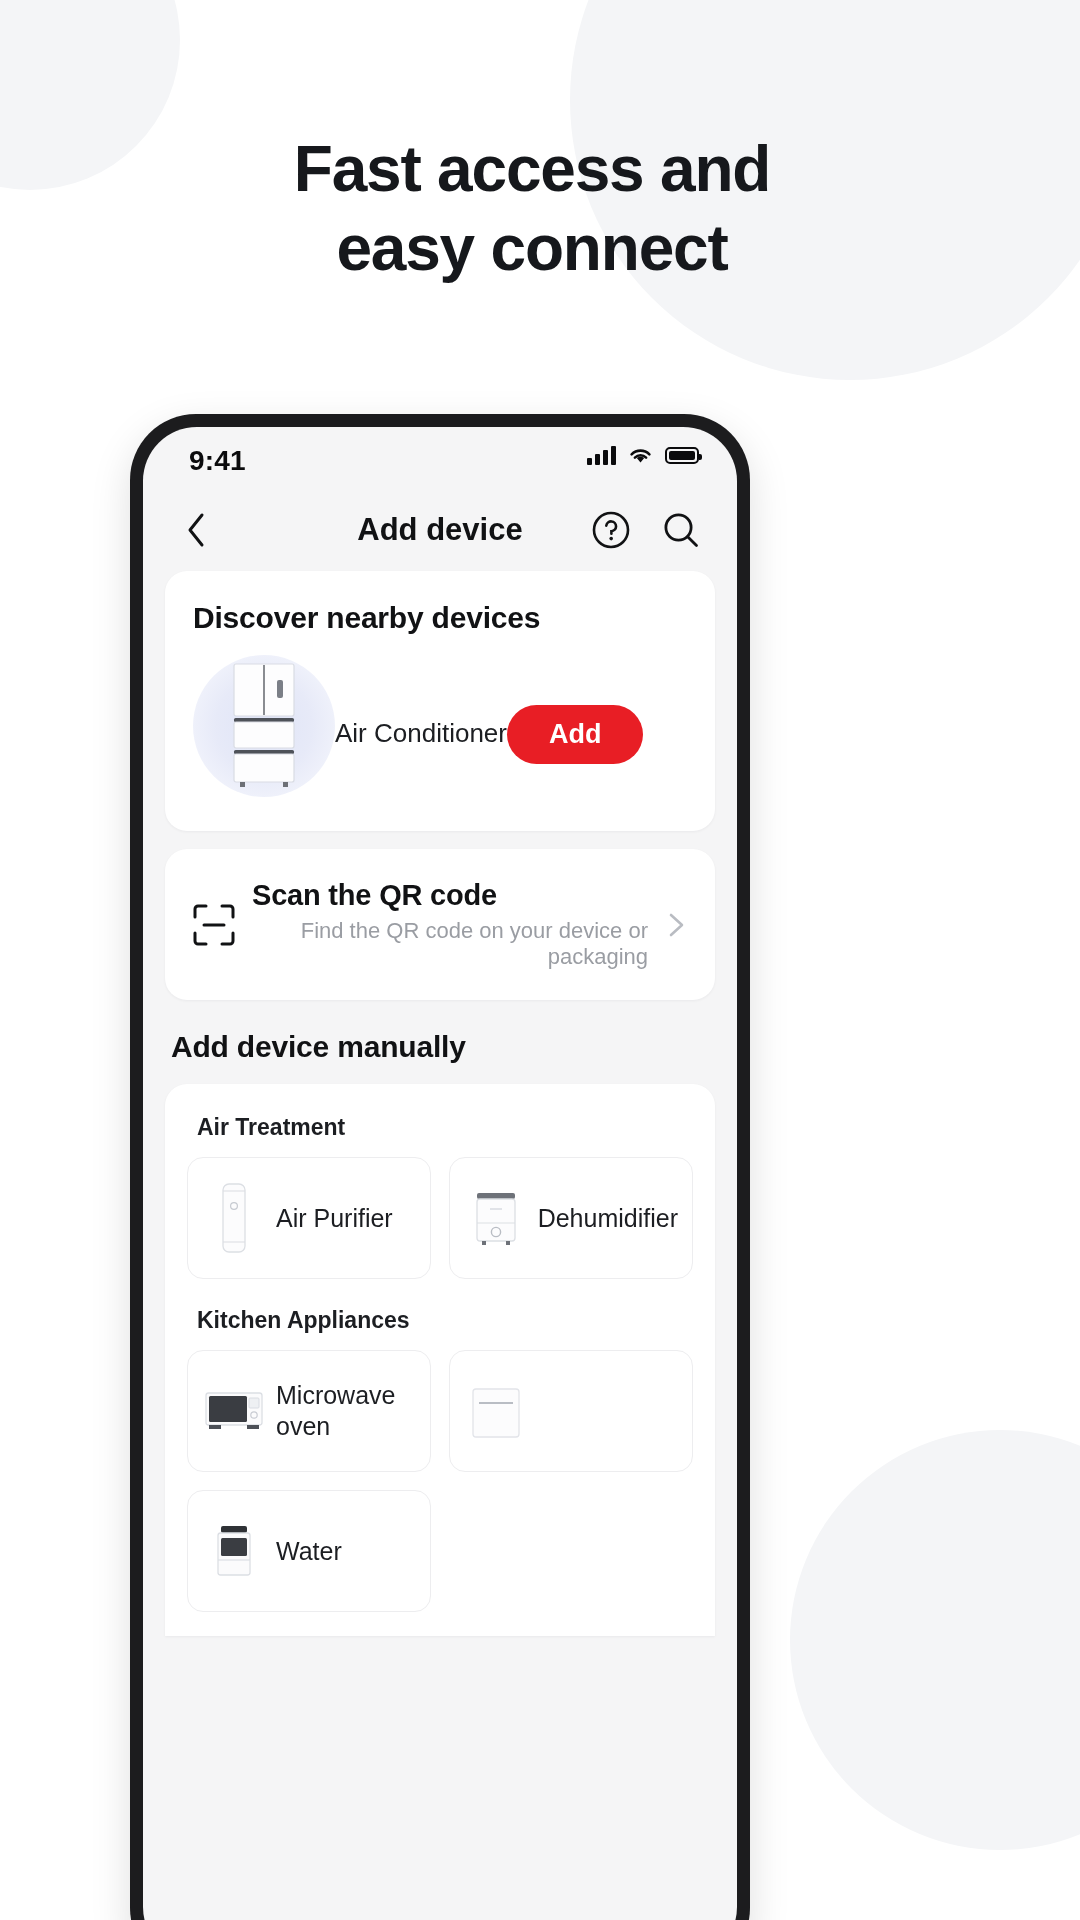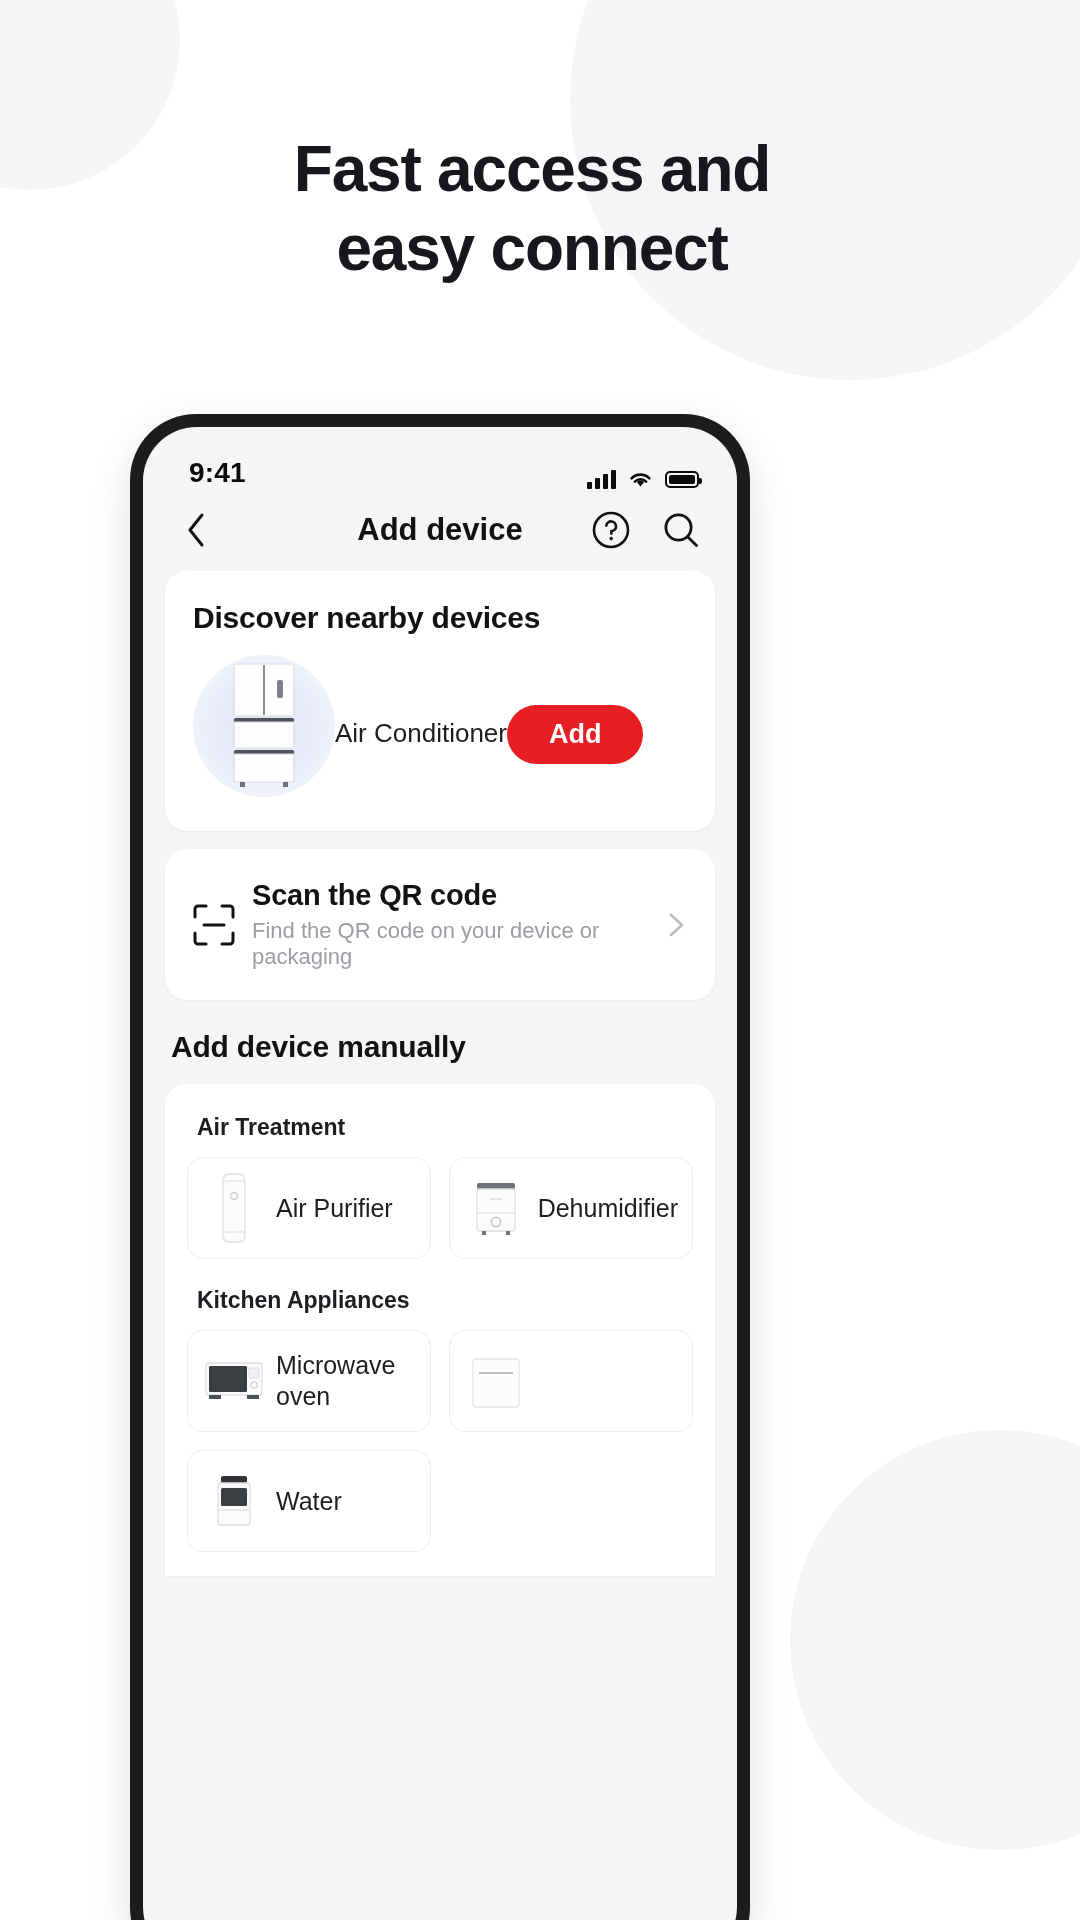--- a/index.html
+++ b/index.html
@@ -39,21 +39,21 @@
     width: 100%; height: 100%;
     background: #f5f5f6;
     border-radius: 54px;
     overflow: hidden;
     position: relative;
   }
 
   
   .statusbar {
     height: 62px; padding: 18px 38px 0 46px;
-    display: flex; align-items: flex-end; justify-content: space-between;
+    display: flex; align-items: flex-start; justify-content: space-between;
   }
   .status-time { font-size: 28px; font-weight: 700; color: #0b0b0d; letter-spacing: .2px; }
   .status-icons { display: flex; align-items: center; gap: 11px; }
   .sig { display: flex; align-items: flex-end; gap: 3px; height: 20px; }
   .sig i { display: block; width: 5px; background: #0b0b0d; border-radius: 1px; }
   .sig i:nth-child(1) { height: 7px; }
   .sig i:nth-child(2) { height: 11px; }
   .sig i:nth-child(3) { height: 15px; }
   .sig i:nth-child(4) { height: 19px; }
   .batt { width: 34px; height: 17px; border: 2px solid #0b0b0d; border-radius: 5px; position: relative; padding: 2px; }
@@ -102,32 +102,32 @@
     font-size: 27px; font-weight: 700;
     border: none; border-radius: 40px;
     padding: 14px 42px; cursor: pointer;
   }
 
   
   .qr-card { display:flex; align-items:center; gap: 15px; padding: 30px 26px; margin-bottom: 30px; cursor:pointer; }
   .qr-ico { width: 46px; height: 46px; flex: none; }
   .qr-texts { flex: 1; }
   .qr-title { font-size: 29px; font-weight: 700; color: #111214; letter-spacing:-.2px; }
-  .qr-sub { font-size: 22px; color: #9a9da3; margin-top: 6px; }
+  .qr-sub { font-size: 22px; color: #9a9da3; margin-top: 6px; text-align: right; }
   .chev { width: 26px; height: 26px; flex:none; }
 
   
   .manual-head { font-size: 30px; font-weight: 700; color:#111214; padding: 0 6px 20px; letter-spacing:-.2px; }
   .manual-card { padding: 30px 22px 24px; border-radius: 22px 22px 0 0; }
   .group-title { font-size: 23px; font-weight: 700; color:#1c1e22; padding-left: 10px; margin-bottom: 16px; }
   .group-title.second { margin-top: 28px; }
   .tile-grid { display: grid; grid-template-columns: 1fr 1fr; gap: 18px; }
   .tile {
     border: 1px solid #ededef; border-radius: 16px;
-    height: 102px; display:flex; align-items:center; gap: 10px;
+    height: 122px; display:flex; align-items:center; gap: 10px;
     padding: 0 14px; cursor:pointer; background:#fff;
   }
   .tile-ico { width: 64px; height: 76px; flex:none; display:flex; align-items:center; justify-content:center; }
   .tile-label { font-size: 25px; color:#1c1e22; line-height: 31px; }
 </style>
 </head>
 <body>
 
 <div id="page">
 

